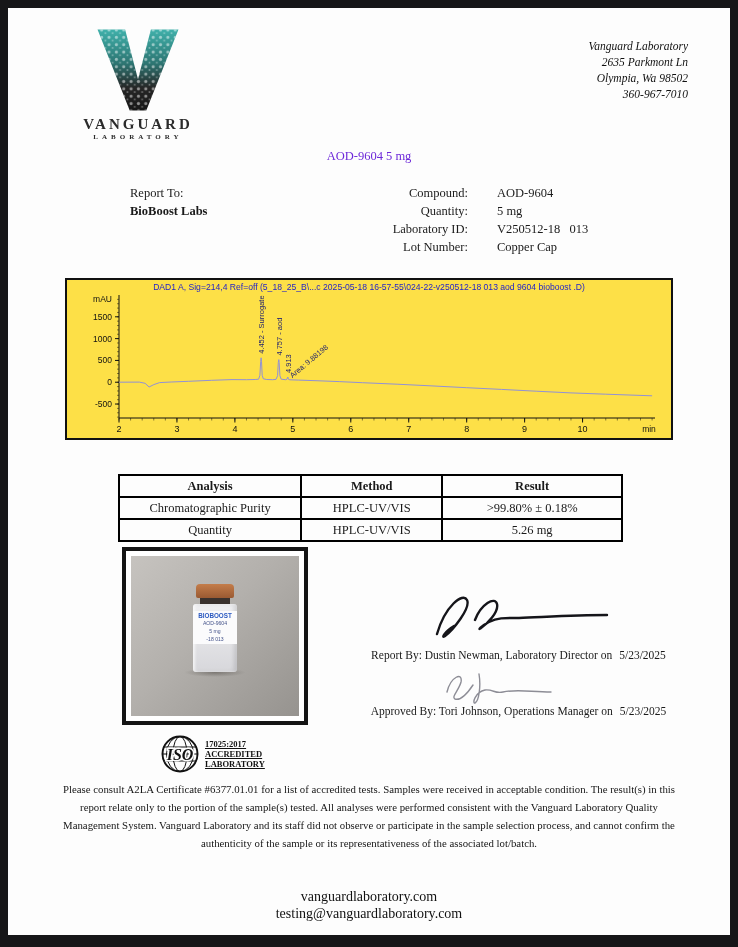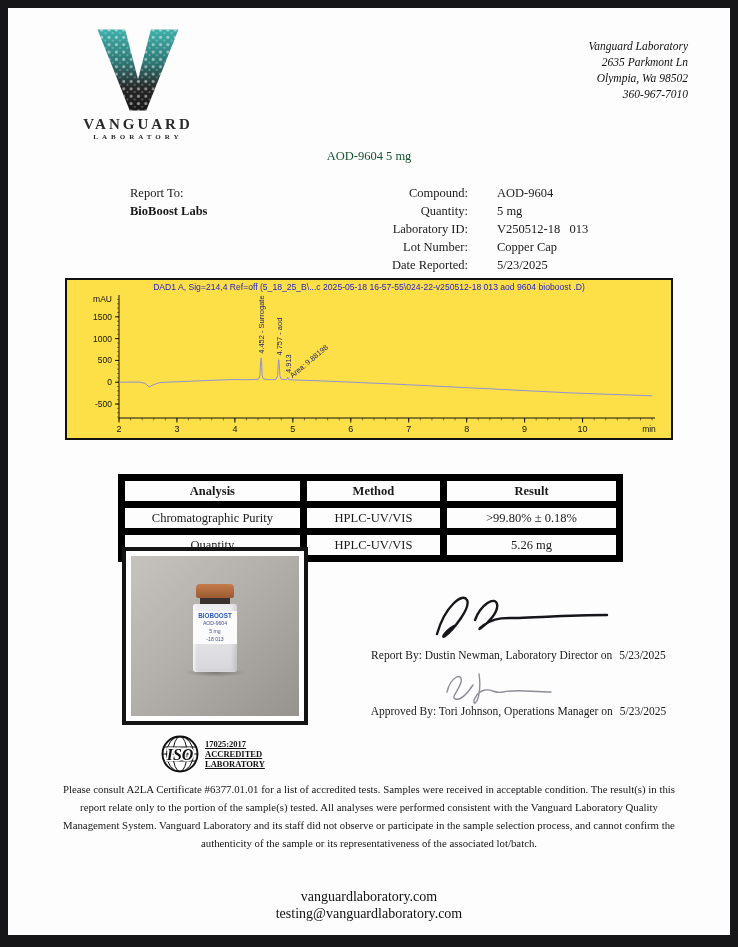--- a/index.html
+++ b/index.html
@@ -13,36 +13,36 @@
   }
   .abs{position:absolute;}
 
   
   .logo-block{left:70px;top:18px;width:120px;text-align:center;}
   .logo-name{font-size:15px;font-weight:bold;letter-spacing:3px;color:#2b2b2b;margin-top:-2px;}
   .logo-sub{font-size:7px;font-weight:bold;letter-spacing:4px;color:#2b2b2b;}
   .address{right:42px;top:30px;text-align:right;font-size:11.5px;line-height:16px;color:#111;font-style:italic;}
 
   .doc-title{left:0;top:102px;width:100%;text-align:center;font-size:30px;color:#101010;}
-  .doc-subtitle{left:0;top:141px;width:100%;text-align:center;font-size:12.5px;color:#14532d;}
+  .doc-subtitle{left:0;top:141px;width:100%;text-align:center;font-size:12.5px;color:#6d28d9;}
 
   
   .report-to{left:122px;top:176px;font-size:12.5px;line-height:18px;}
   .report-to .client{font-weight:bold;}
   .info-block{left:230px;top:176px;width:400px;font-size:12.5px;}
   .info-row{display:flex;line-height:18px;gap:24px;}
   .info-label{width:230px;text-align:right;}
   .info-value{margin-left:5px;white-space:pre;}
 
   
   .chart-box{left:57px;top:270px;width:604px;height:158px;border:2px solid #111;background:#fde047;}
 
   
   table.results{left:110px;top:466px;width:505px;border-collapse:collapse;font-size:12.5px;}
-  table.results th,table.results td{border:7px solid #000000;text-align:center;padding:1px 16px;height:18px;}
+  table.results th,table.results td{border:2px solid #000000;text-align:center;padding:1px 16px;height:18px;}
   table.results th{font-weight:bold;}
   table.results .col-a{width:175px;}
   table.results .col-m{width:136px;}
   table.results .col-r{width:190px;}
 
   
   .photo-frame{left:114px;top:539px;width:168px;height:160px;border:4px solid #141414;background:#fff;padding:5px;}
   .photo{width:100%;height:100%;background:linear-gradient(135deg,#c6c3bf 0%,#b3b0ac 45%,#96938f 100%);position:relative;}
   .vial{position:absolute;left:50%;top:28px;transform:translateX(-50%);width:44px;}
   .vial-cap{width:38px;height:14px;margin:0 auto;border-radius:4px 4px 2px 2px;background:linear-gradient(180deg,#c47d4a,#9a5a32);}
@@ -119,24 +119,20 @@
       <div class="info-label">Quantity:</div>
       <div class="info-value">5 mg</div>
     </div>
     <div class="info-row">
       <div class="info-label">Laboratory ID:</div>
       <div class="info-value">V250512-18   013</div>
     </div>
     <div class="info-row">
       <div class="info-label">Lot Number:</div>
       <div class="info-value">Copper Cap</div>
-    </div>
-    <div class="info-row">
-      <div class="info-label">Date Reported:</div>
-      <div class="info-value">5/23/2025</div>
     </div>
   </div>
 
   <div class="abs chart-box">
     <svg id="chromatogram-svg" width="604" height="158" viewBox="0 0 604 158">
         <text x="302" y="10" text-anchor="middle" font-size="8.6" font-family="Liberation Sans, sans-serif" fill="#2424c8">DAD1 A, Sig=214,4 Ref=off (5_18_25_B\...c 2025-05-18 16-57-55\024-22-v250512-18 013 aod 9604 bioboost .D)</text>
         <line x1="52" y1="15" x2="52" y2="138" stroke="#111" stroke-width="1"></line>
         <line x1="52" y1="138" x2="588" y2="138" stroke="#111" stroke-width="1"></line>
         <text x="45" y="22" text-anchor="end" font-size="8.5" font-family="Liberation Sans, sans-serif" fill="#111">mAU</text>
         <line x1="48" y1="124.04255319148936" x2="52" y2="124.04255319148936" stroke="#111" stroke-width="1"></line>

